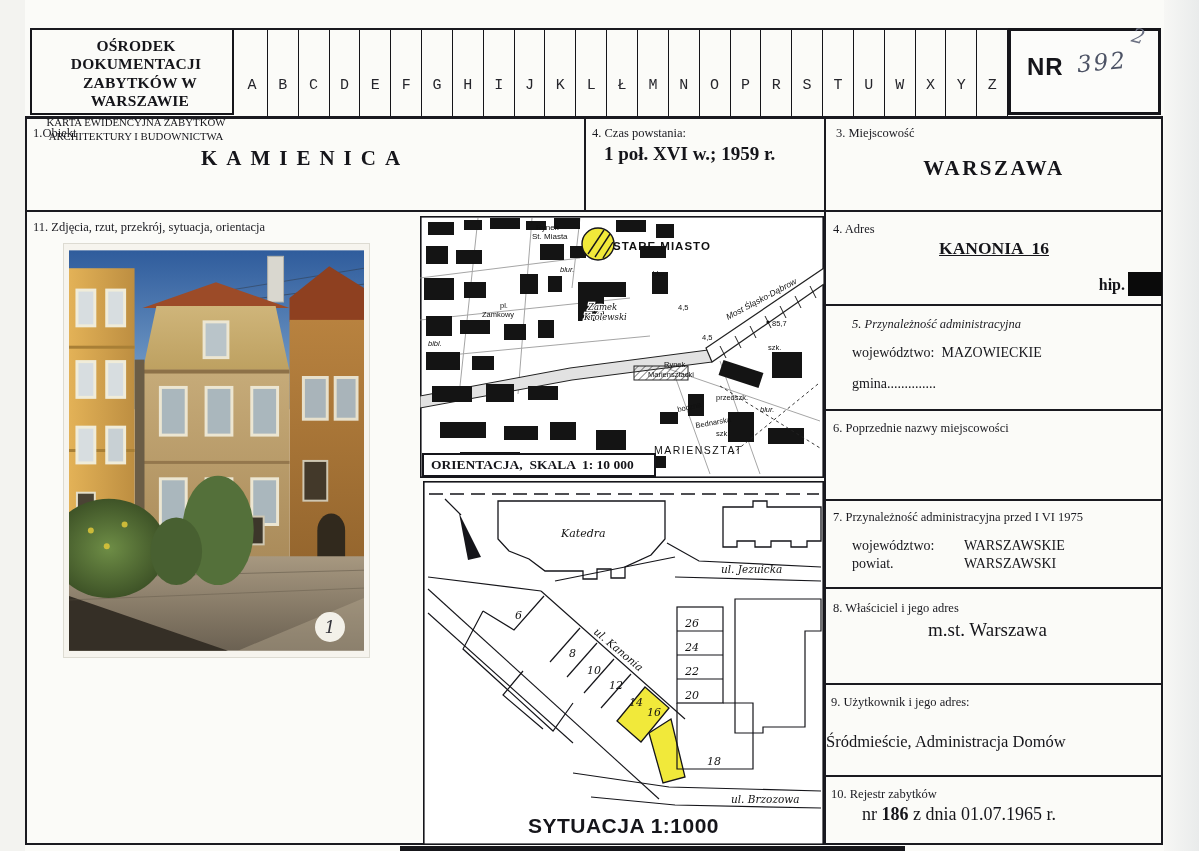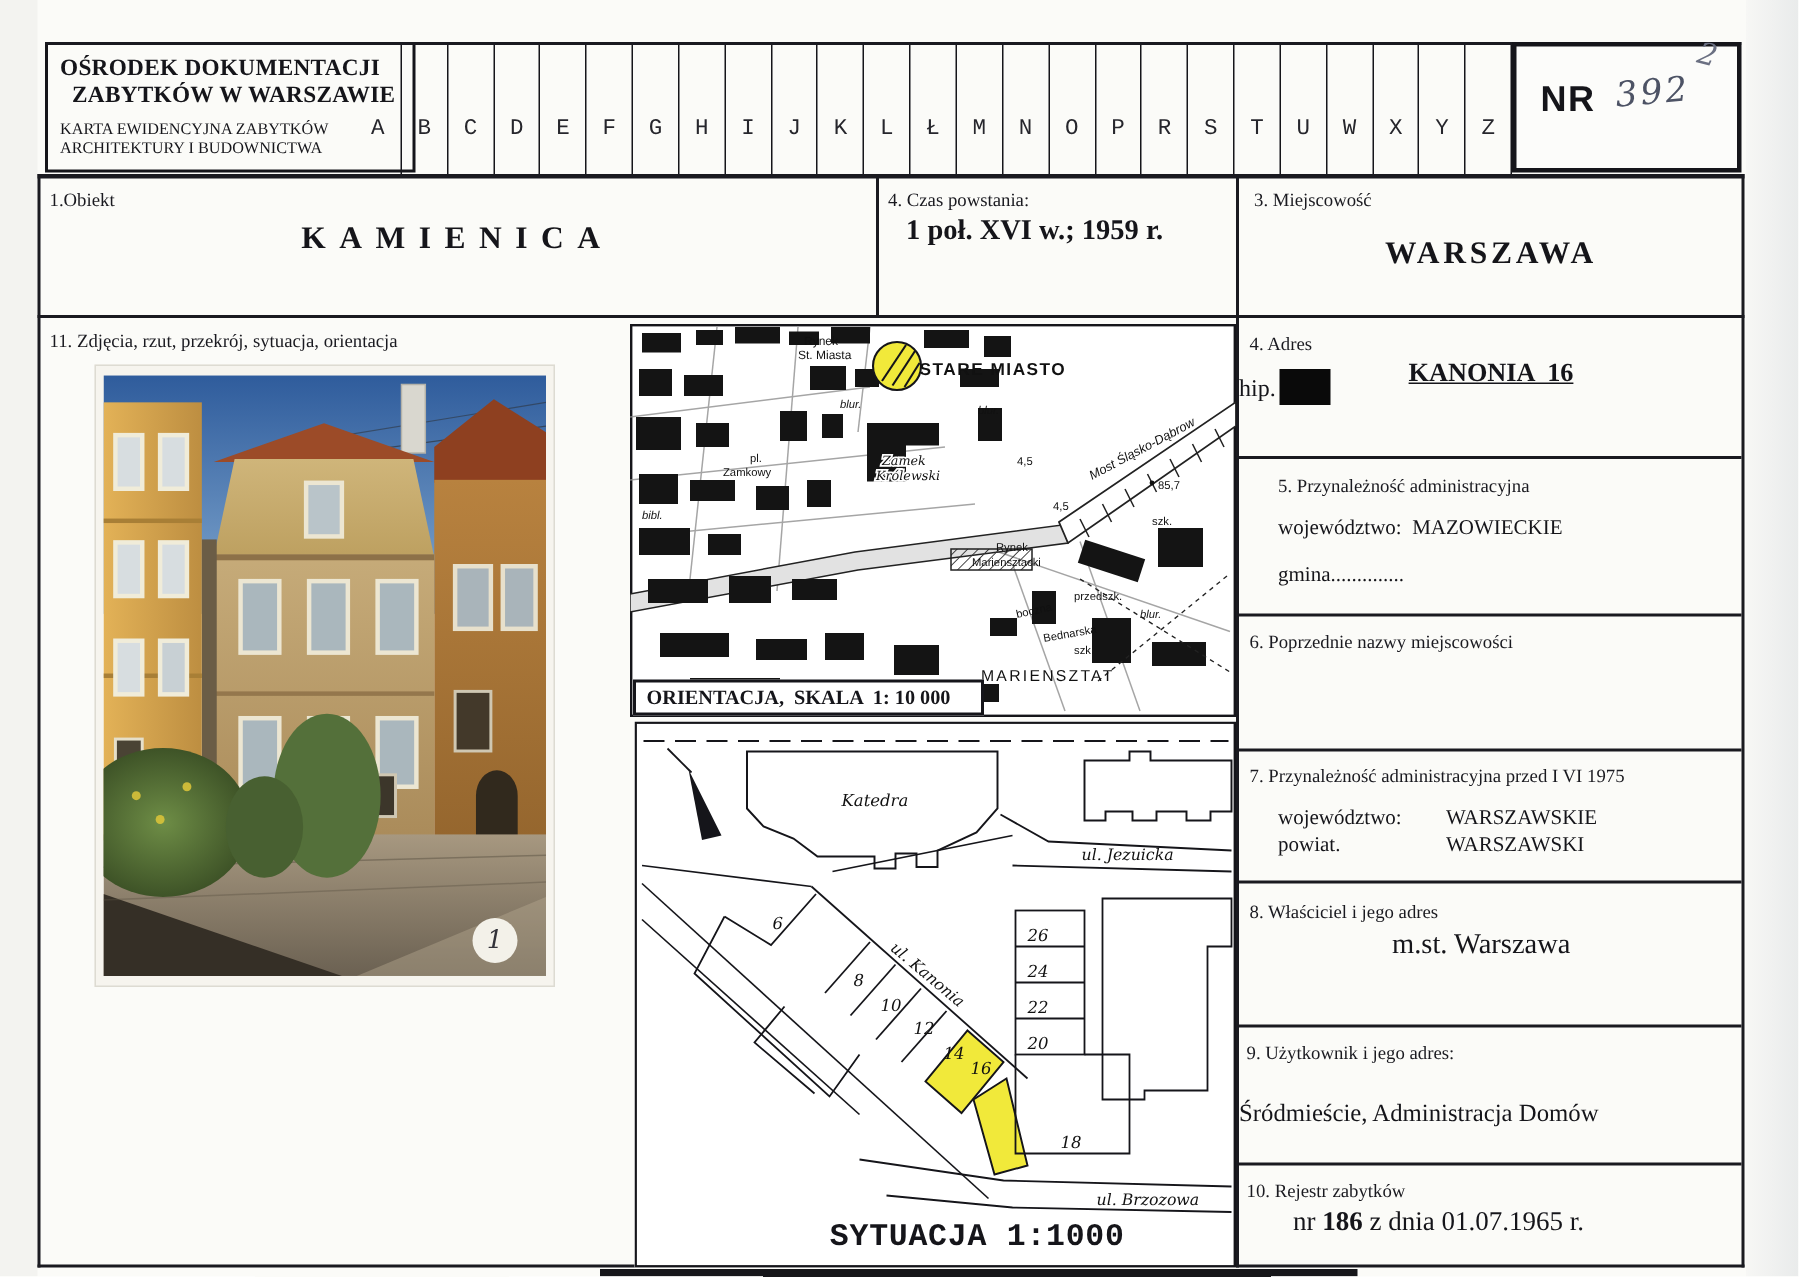--- a/index.html
+++ b/index.html
@@ -4,22 +4,22 @@
 <style>
   html,body{margin:0;padding:0;background:#ffffff;}
   .page{position:relative;width:1199px;height:851px;background:#fbfbf8;
         font-family:"Liberation Serif","DejaVu Serif",serif;color:#15151a;overflow:hidden;}
   .edge{position:absolute;}
   .line{position:absolute;background:#1a1a20;}
   .lbl{position:absolute;font-size:12.5px;color:#1a1a20;}
   .pre{white-space:pre;}
   .hand{font-family:"DejaVu Serif",serif;font-style:italic;}
   
-  .instbox{position:absolute;left:30px;top:28px;width:247px;height:87px;border:2px solid #15151a;
-           background:#fbfbf8;padding:7px 0 0 8px;box-sizing:border-box;}
+  .instbox{position:absolute;left:30px;top:28px;width:204px;height:87px;border:2px solid #15151a;
+           background:#fbfbf8;padding:7px 0 0 8px;box-sizing:border-box;text-align:center;}
   .inst1{font-weight:bold;font-size:15.5px;line-height:1.18;letter-spacing:.2px;}
   .inst2{font-size:10.8px;line-height:1.25;margin-top:6px;}
   #alphabet-row{position:absolute;left:237px;top:30px;width:771px;height:87px;display:flex;}
   .acell{flex:1;border-right:1.6px solid #15151a;display:flex;align-items:flex-end;justify-content:center;
          padding-bottom:23px;font-family:"Liberation Mono","DejaVu Sans Mono",monospace;font-size:15px;color:#26262c;}
   .nrbox{position:absolute;left:1008px;top:28px;width:153px;height:87px;border:3px solid #15151a;
          background:#fcfcfa;box-sizing:border-box;}
   .nrlabel{position:absolute;left:16px;top:22px;font-family:"Liberation Sans","DejaVu Sans",sans-serif;
            font-weight:bold;font-size:24px;letter-spacing:1px;}
   .nrval{position:absolute;left:66px;top:18px;font-size:23px;color:#4d5365;letter-spacing:2px;transform:rotate(-5deg);}
@@ -33,21 +33,21 @@
   .photo{position:absolute;left:63px;top:243px;width:307px;height:415px;background:#f6f4ee;
          border:1px solid #dddbd2;box-sizing:border-box;padding:5px;}
   .badge1{position:absolute;left:315px;top:612px;width:30px;height:30px;border-radius:50%;background:#f3f1e9;
           display:flex;align-items:center;justify-content:center;font-size:17px;color:#33333a;}
   
   .map{position:absolute;left:420px;top:216px;width:404px;height:262px;background:#ffffff;}
   .mapcap{position:absolute;left:422px;top:453px;width:234px;height:24px;border:2px solid #15151a;background:#fff;
           box-sizing:border-box;font-weight:bold;font-size:13.5px;padding:2px 0 0 7px;}
   .plan{position:absolute;left:423px;top:481px;width:401px;height:364px;background:#ffffff;}
   .plancap{position:absolute;left:423px;top:814px;width:401px;text-align:center;
-           font-family:Liberation Mono, monospace;font-weight:bold;font-size:21px;letter-spacing:.5px;margin-left:28px;}
+           font-family:Liberation Sans, sans-serif;font-weight:bold;font-size:21px;letter-spacing:.5px;}
   svg text{font-family:"Liberation Sans","DejaVu Sans",sans-serif;fill:#111;}
   svg text.ser{font-family:"DejaVu Serif",serif;font-style:italic;}
 </style>
 </head>
 <body>
 
 <div class="page">
 
   <div class="edge" style="left:1164px;top:0;width:35px;height:851px;background:linear-gradient(90deg,#f7f7f5,#e9ebeb);"></div>
   <div class="edge" style="left:0;top:0;width:25px;height:851px;background:#f3f3f0;"></div>
@@ -117,25 +117,25 @@
 
   <div class="line" style="left:826px;top:304px;width:335px;height:2px;"></div>
   <div class="line" style="left:826px;top:409px;width:335px;height:2px;"></div>
   <div class="line" style="left:826px;top:499px;width:335px;height:2px;"></div>
   <div class="line" style="left:826px;top:587px;width:335px;height:2px;"></div>
   <div class="line" style="left:826px;top:683px;width:335px;height:2px;"></div>
   <div class="line" style="left:826px;top:775px;width:335px;height:2px;"></div>
 
   <div class="lbl" style="left:833px;top:222px;">4. Adres</div>
   <div class="bigval pre" style="left:826px;width:336px;top:238px;font-size:17.5px;text-decoration:underline;">KANONIA  16</div>
-  <div style="position:absolute;left:826px;width:336px;top:246px;text-align:left;font-weight:normal;font-size:16px;">
+  <div style="position:absolute;left:826px;width:336px;top:272px;text-align:right;font-weight:bold;font-size:16px;">
     <span>hip.</span><span class="redact"></span>
   </div>
 
-  <div class="lbl" style="left:852px;top:317px;">5. Przynależność administracyjna</div>
+  <div class="lbl" style="left:852px;top:317px;font-style:italic;">5. Przynależność administracyjna</div>
   <div class="kv pre" style="left:852px;top:345px;">województwo:  MAZOWIECKIE</div>
   <div class="kv" style="left:852px;top:376px;">gmina..............</div>
 
   <div class="lbl" style="left:833px;top:421px;">6. Poprzednie nazwy miejscowości</div>
 
   <div class="lbl" style="left:833px;top:510px;">7. Przynależność administracyjna przed I VI 1975</div>
   <div class="kv" style="left:852px;top:538px;">
     <span class="k">województwo:</span><span>WARSZAWSKIE</span>
   </div>
   <div class="kv" style="left:852px;top:556px;">

